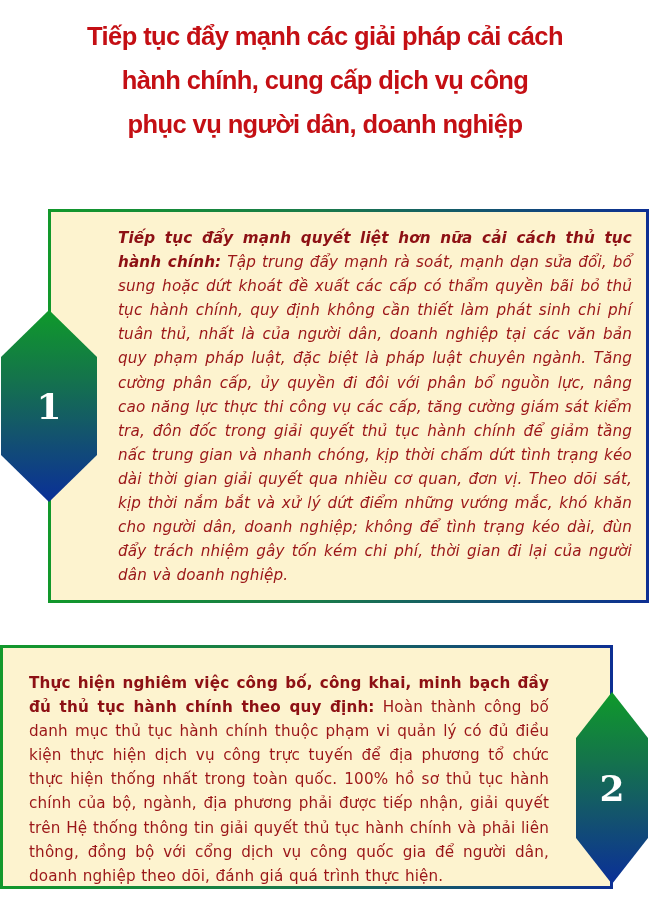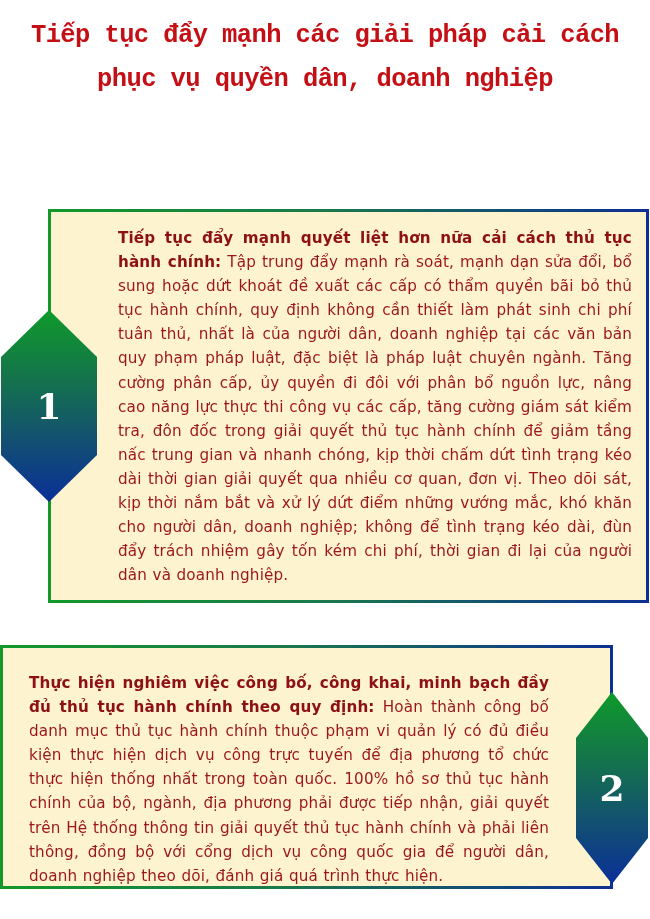--- a/index.html
+++ b/index.html
@@ -4,21 +4,21 @@
 <style>
   html, body { margin: 0; padding: 0; }
   body {
     width: 650px; height: 919px; position: relative; overflow: hidden;
     background: #ffffff;
     font-family: "DejaVu Sans", sans-serif;
   }
   .title {
     position: absolute; left: 0; top: 14px; width: 650px;
     text-align: center;
-    font-family: Liberation Mono, monospace;
+    font-family: Liberation Sans, sans-serif;
     font-weight: bold;
     color: #c40f14;
     font-size: 25.5px;
     line-height: 44px;
     letter-spacing: -0.6px;
   }
   .title span { display: block; white-space: nowrap; }
   .box {
     position: absolute;
     background: #fdf3cf;
@@ -37,21 +37,21 @@
   .box2 { left: 0px; top: 645px; width: 613px; height: 244px; }
   .box-text {
     position: absolute;
     color: #9b1618;
     font-size: 15.2px;
     line-height: 24.1px;
     text-align: justify;
     letter-spacing: 0.15px;
     word-spacing: 0.5px;
   }
-  .box1 .box-text { left: 70px; top: 17px; width: 514px; }
+  .box1 .box-text { left: 70px; top: 17px; width: 514px; font-style: italic; }
   .box2 .box-text { left: 29px; top: 26px; width: 520px; }
   .box-text b { color: #8d1014; font-weight: bold; }
   .hex {
     position: absolute;
     background: linear-gradient(180deg, #0f9a2a 0%, #14744b 35%, #13536e 65%, #0a2f98 100%);
     display: flex; align-items: center; justify-content: center;
   }
   .hex1 {
     left: 1px; top: 310px; width: 96px; height: 192px;
     clip-path: polygon(50% 0%, 100% 24.5%, 100% 75.5%, 50% 100%, 0% 75.5%, 0% 24.5%);
@@ -65,21 +65,22 @@
     font-family: "DejaVu Serif", serif;
     font-weight: bold;
     font-size: 36px;
   }
 </style>
 </head>
 <body>
 
 <div class="title">
   <span>Tiếp tục đẩy mạnh các giải pháp cải cách</span>
-  <span>phục vụ quyền dân, doanh nghiệp</span>
+  <span>hành chính, cung cấp dịch vụ công</span>
+  <span>phục vụ người dân, doanh nghiệp</span>
 </div>
 
 <div class="box box1">
   <div class="box-text"><b>Tiếp tục đẩy mạnh quyết liệt hơn nữa cải cách thủ tục hành chính:</b><span> Tập trung đẩy mạnh rà soát, mạnh dạn sửa đổi, bổ sung hoặc dứt khoát đề xuất các cấp có thẩm quyền bãi bỏ thủ tục hành chính, quy định không cần thiết làm phát sinh chi phí tuân thủ, nhất là của người dân, doanh nghiệp tại các văn bản quy phạm pháp luật, đặc biệt là pháp luật chuyên ngành. Tăng cường phân cấp, ủy quyền đi đôi với phân bổ nguồn lực, nâng cao năng lực thực thi công vụ các cấp, tăng cường giám sát kiểm tra, đôn đốc trong giải quyết thủ tục hành chính để giảm tầng nấc trung gian và nhanh chóng, kịp thời chấm dứt tình trạng kéo dài thời gian giải quyết qua nhiều cơ quan, đơn vị. Theo dõi sát, kịp thời nắm bắt và xử lý dứt điểm những vướng mắc, khó khăn cho người dân, doanh nghiệp; không để tình trạng kéo dài, đùn đẩy trách nhiệm gây tốn kém chi phí, thời gian đi lại của người dân và doanh nghiệp.</span></div>
 </div>
 <div class="hex hex1">
   <span class="hex-num">1</span>
 </div>
 
 <div class="box box2">

